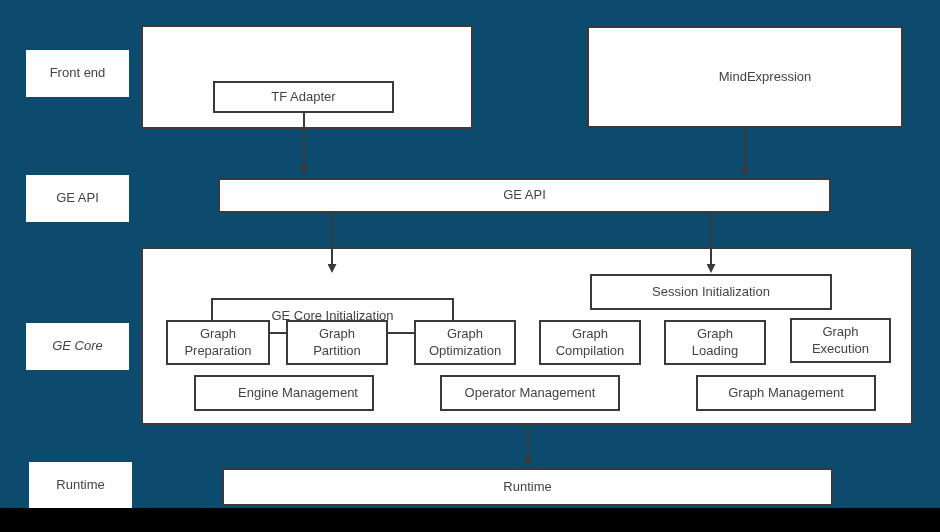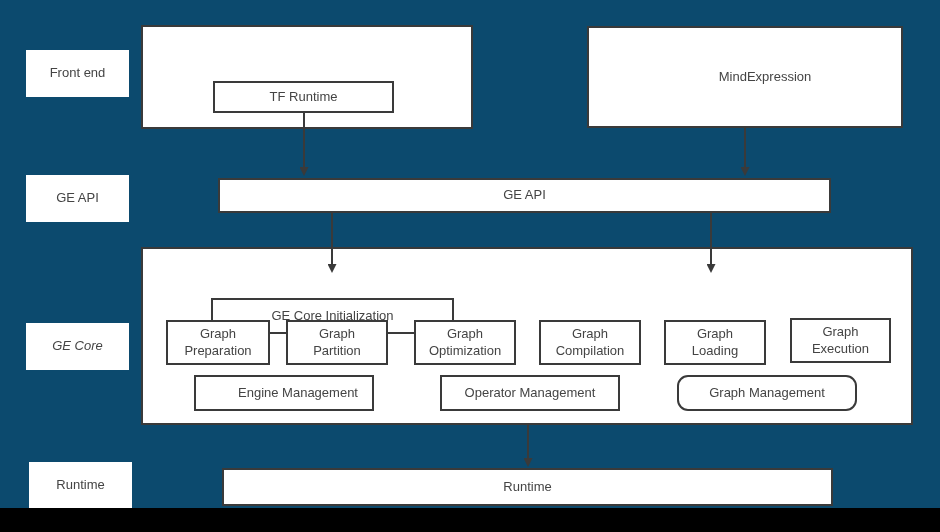--- a/index.html
+++ b/index.html
@@ -62,46 +62,47 @@
 
   <div class="box plain" style="left:26px; top:175px; width:103px; height:47px;">GE API</div>
 
   <div class="box plain" style="left:26px; top:323px; width:103px; height:47px;font-style:italic;">GE Core</div>
 
   <div class="box plain" style="left:29px; top:462px; width:103px; height:46px;">Runtime</div>
 
   <div class="box group" style="left:141px; top:25px; width:332px; height:104px;">
     <span class="group-title" style="top:55px;">Tensorflow</span>
   </div>
-  <div class="box" style="left:213px; top:81px; width:181px; height:32px;">TF Runtime</div>
+  <div class="box" style="left:213px; top:81px; width:181px; height:32px;">TF Adapter</div>
 
   <div class="box" style="left:587px; top:26px; width:316px; height:102px;padding-left:40px;">MindExpression</div>
 
   <div class="box" style="left:218px; top:178px; width:613px; height:35px;">GE API</div>
 
   <div class="box group" style="left:141px; top:247px; width:772px; height:178px;"></div>
 
   <div class="box" style="left:211px; top:274px; width:243px; height:36px;margin-top:24px;">GE Core Initialization</div>
+  <div class="box" style="left:590px; top:274px; width:242px; height:36px;">Session Initialization</div>
 
   <div class="box" style="left:166px; top:320px; width:104px; height:45px;">Graph
 Preparation</div>
   <div class="box" style="left:286px; top:320px; width:102px; height:45px;">Graph
 Partition</div>
   <div class="box" style="left:414px; top:320px; width:102px; height:45px;">Graph
 Optimization</div>
   <div class="box" style="left:539px; top:320px; width:102px; height:45px;">Graph
 Compilation</div>
   <div class="box" style="left:664px; top:320px; width:102px; height:45px;">Graph
 Loading</div>
   <div class="box" style="left:790px; top:318px; width:101px; height:45px;">Graph
 Execution</div>
 
   <div class="box" style="left:194px; top:375px; width:180px; height:36px;padding-left:28px;">Engine Management</div>
   <div class="box" style="left:440px; top:375px; width:180px; height:36px;">Operator Management</div>
-  <div class="box" style="left:677px; top:375px; width:180px; height:36px;border-radius:11px;">Graph Management</div>
+  <div class="box" style="left:696px; top:375px; width:180px; height:36px;">Graph Management</div>
 
   <div class="box" style="left:222px; top:468px; width:611px; height:38px;">Runtime</div>
 
   <svg class="arrows" viewBox="0 0 940 532">
     <defs>
       <marker id="ah" markerWidth="10" markerHeight="9" refX="1" refY="4.5" orient="auto" markerUnits="userSpaceOnUse">
         <path d="M0,0 L9,4.5 L0,9 z" fill="#3a3a3a"></path>
       </marker>
     </defs>
 

